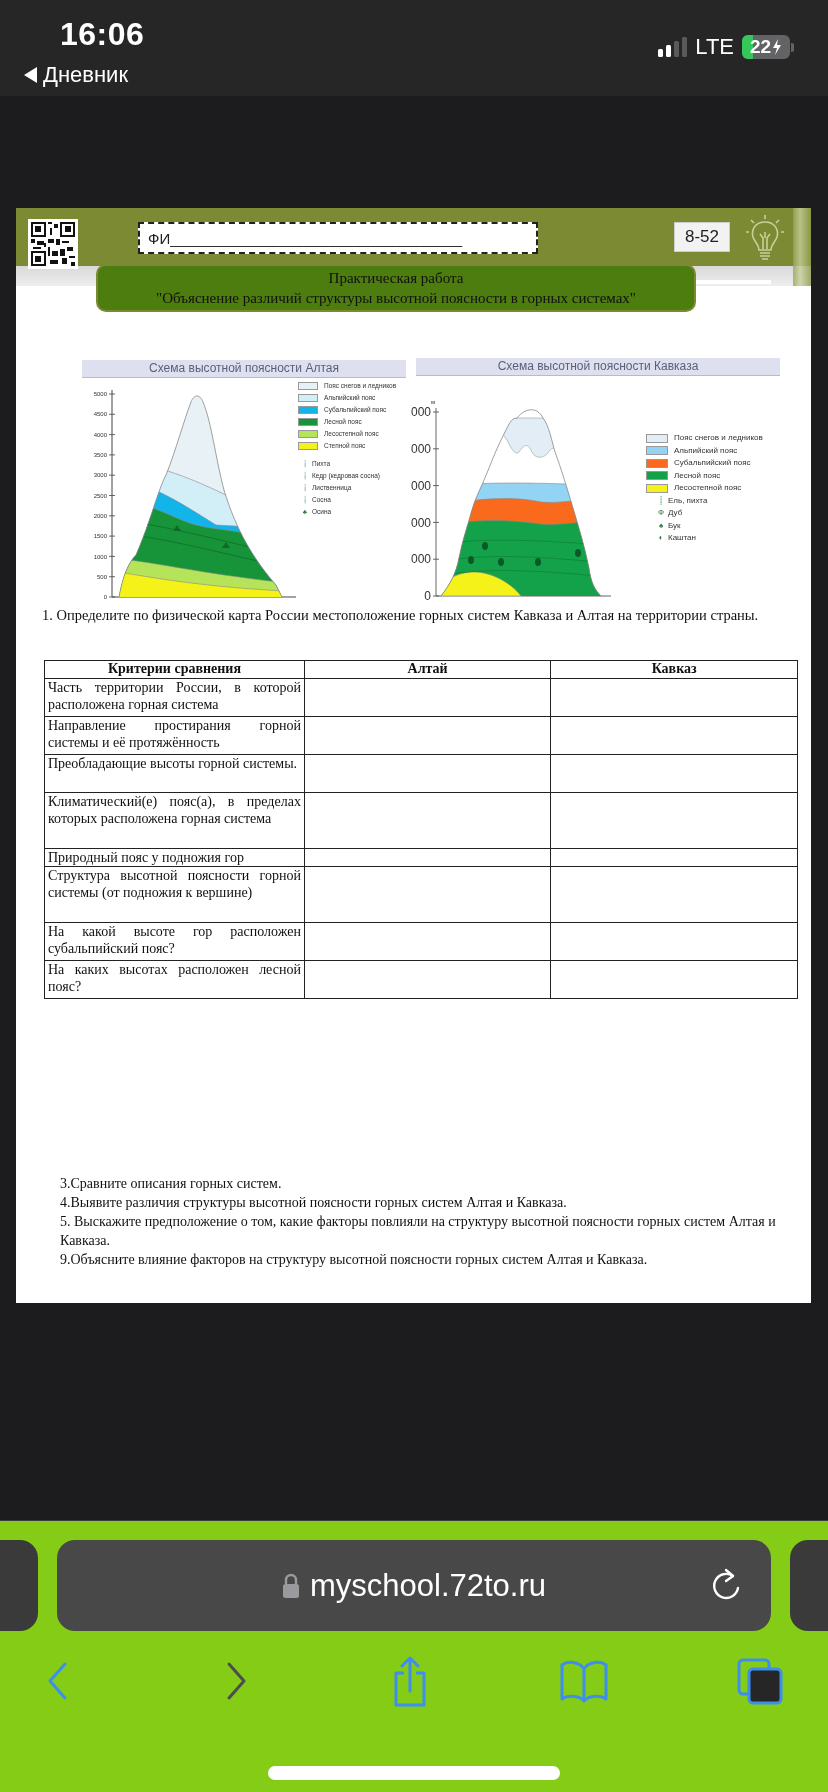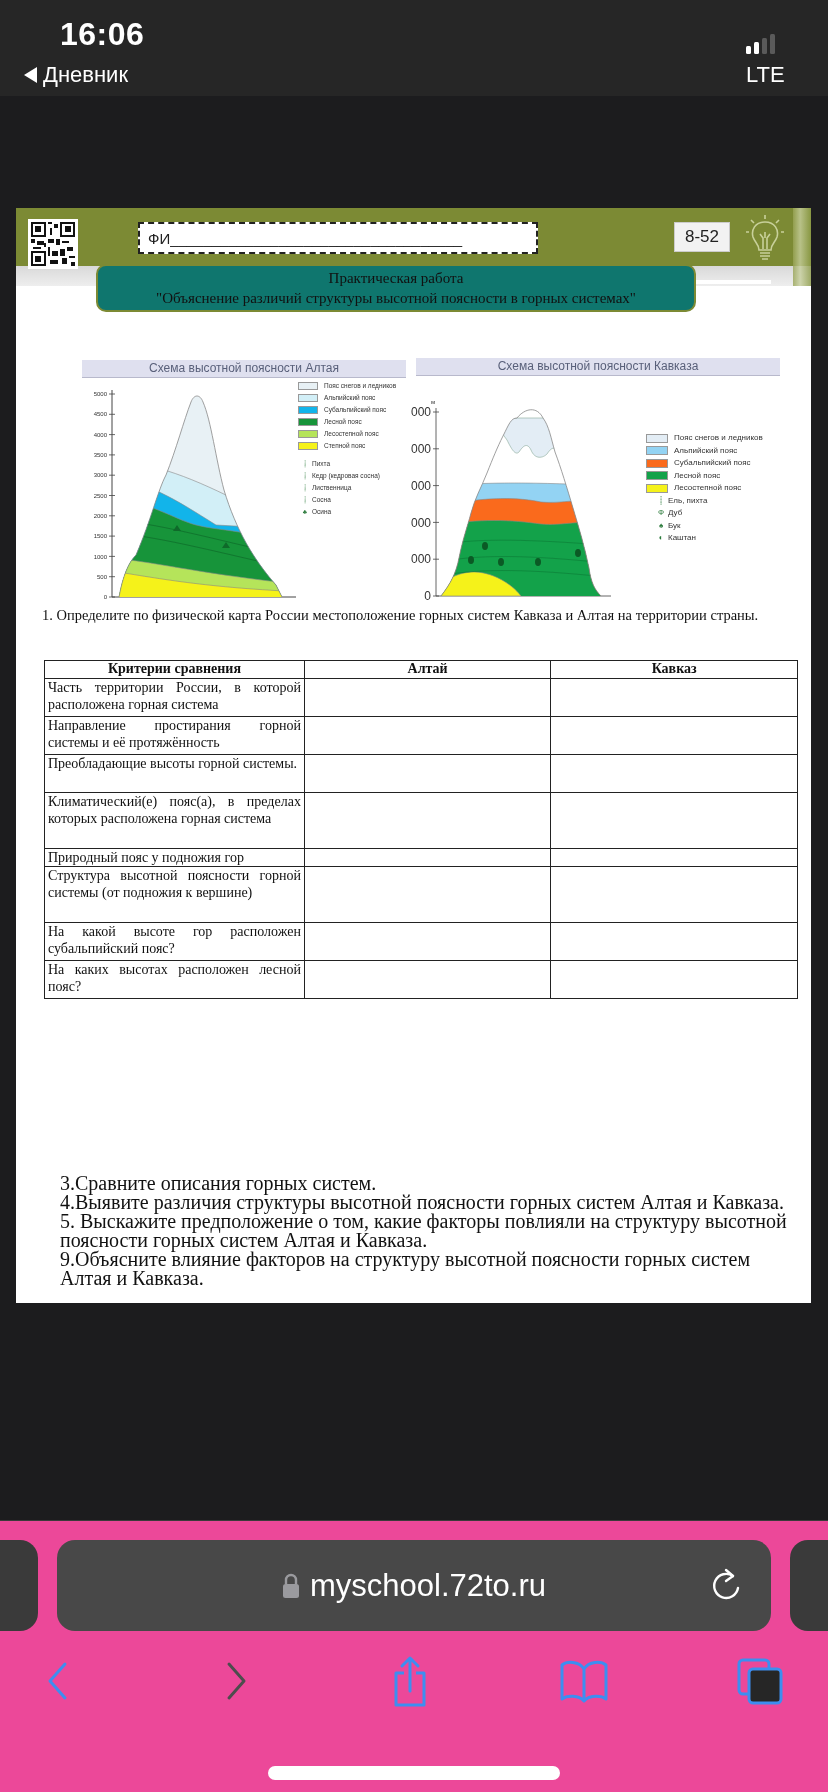--- a/index.html
+++ b/index.html
@@ -4,21 +4,21 @@
 <style>
   * { box-sizing: border-box; margin: 0; padding: 0; }
   html, body { width: 828px; height: 1792px; background: #1c1c1e; overflow: hidden; }
   body { position: relative; font-family: "Liberation Sans", sans-serif; color: #fff; }
 
   
   .statusbar { position: absolute; left: 0; top: 0; width: 828px; height: 96px; background: #262626; }
   .time { position: absolute; left: 60px; top: 16px; font-size: 32px; font-weight: 600; letter-spacing: 0.5px; }
   .back-app { position: absolute; left: 24px; top: 62px; font-size: 22px; display: flex; align-items: center; gap: 6px; }
   .back-app .tri { width: 0; height: 0; border-top: 8px solid transparent; border-bottom: 8px solid transparent; border-right: 13px solid #fff; }
-  .status-right { position: absolute; right: 34px; top: 34px; display: flex; gap: 8px; flex-direction: column; }
+  .status-right { position: absolute; right: 34px; top: 34px; display: flex; align-items: center; gap: 8px; }
   .signal { display: flex; align-items: flex-end; gap: 3px; height: 20px; }
   .signal span { width: 5px; border-radius: 1.5px; background: #fff; }
   .signal span.off { background: #5a5a5a; }
   .lte { font-size: 22px; font-weight: 500; }
   .battery { position: relative; width: 48px; height: 24px; border-radius: 6px; background: #636366; overflow: hidden; display: flex; align-items: center; justify-content: center; }
   .battery .fill { position: absolute; left: 0; top: 0; bottom: 0; width: 22%; background: #34c759; }
   .battery .lbl { position: relative; font-size: 19px; font-weight: 700; color: #fff; }
   .battery-cap { width: 3px; height: 9px; background: #636366; border-radius: 0 2px 2px 0; margin-left: -7px; }
 
   
@@ -28,21 +28,21 @@
   .doc-header { position: absolute; left: 0; top: 0; width: 795px; height: 58px; background: #7c8a34; }
   .doc-header-stripe { position: absolute; left: 0; top: 58px; width: 795px; height: 20px; background: linear-gradient(#d9d9d9, #eeeeee); }
   .doc-header-line { position: absolute; left: 580px; top: 72px; width: 175px; height: 4px; background: #fff; }
   .qr { position: absolute; left: 12px; top: 11px; width: 50px; height: 50px; background: #fff; padding: 3px; }
   .qr svg { width: 44px; height: 44px; }
   .fio { position: absolute; left: 122px; top: 14px; width: 400px; height: 32px; border: 2px dashed #222; background: #fff; font-family: "Liberation Sans", sans-serif; font-size: 15px; padding: 6px 8px; color: #222; }
   .code-badge { position: absolute; left: 658px; top: 14px; width: 56px; height: 30px; background: #f2f2f2; border: 1px solid #ccc; font-family: "Liberation Sans", sans-serif; font-size: 17px; color: #222; display: flex; align-items: center; justify-content: center; }
   .bulb { position: absolute; left: 727px; top: 4px; width: 44px; height: 50px; }
   .edge-strip { position: absolute; right: 0; top: 0; width: 18px; height: 78px; background: linear-gradient(90deg, #97a354, #c7cf9d 40%, #8b9a45); opacity: .8; }
 
-  .title-box { position: absolute; left: 80px; top: 56px; width: 600px; height: 48px; border: 2px solid #7c8a34; border-radius: 10px; background: #0f766e; text-align: center; font-size: 15px; line-height: 20px; padding-top: 2px; }
+  .title-box { position: absolute; left: 80px; top: 56px; width: 600px; height: 48px; border: 2px solid #7c8a34; border-radius: 10px; background: #4d7c0f; text-align: center; font-size: 15px; line-height: 20px; padding-top: 2px; }
   .goal-box { position: absolute; left: 26px; top: 113px; width: 738px; height: 30px; border: 1.5px solid #7c8a34; font-size: 14px; padding: 6px 10px; }
   .goal-box .lbl { color: #4a6b1a; font-weight: bold; font-style: italic; }
 
   
   .scheme-title { position: absolute; height: 18px; background: #dfe0ef; border-bottom: 1px solid #b8b9cc; color: #59607a; font-family: "Liberation Sans", sans-serif; font-size: 12px; text-align: center; line-height: 17px; }
   .scheme { position: absolute; font-family: "Liberation Sans", sans-serif; }
   .scheme svg { position: absolute; left: 0; top: 0; }
   .axis-label { font-size: 6px; fill: #333; }
   .axis-label-lg { font-size: 12px; fill: #333; }
   .legend { position: absolute; font-family: "Liberation Sans", sans-serif; color: #333; }
@@ -50,24 +50,24 @@
   .legend .sw { border: 1px solid #999; display: inline-block; flex: none; }
   .legend .tree { display: inline-block; text-align: center; color: #2a7a3a; flex: none; }
 
   
   .tasks { position: absolute; left: 26px; top: 398px; width: 760px; font-size: 14.5px; line-height: 18px; }
   table.cmp { position: absolute; left: 28px; top: 452px; width: 754px; border-collapse: collapse; font-size: 14px; line-height: 17px; }
   table.cmp th, table.cmp td { border: 1.5px solid #222; vertical-align: top; }
   table.cmp th { font-weight: bold; text-align: center; height: 18px; line-height: 16px; }
   table.cmp td.crit { width: 268px; padding: 0 3px; text-align: justify; }
   table.cmp td.col { width: 258px; }
-  .after { position: absolute; left: 44px; top: 966px; width: 730px; font-size: 20px; line-height: 19px; }
+  .after { position: absolute; left: 44px; top: 966px; width: 730px; font-size: 14px; line-height: 19px; }
 
   
-  .toolbar { position: absolute; left: 0; top: 1520px; width: 828px; height: 272px; background: #ec4899; border-top: 1px solid #3a3a3a; }
+  .toolbar { position: absolute; left: 0; top: 1520px; width: 828px; height: 272px; background: #84cc16; border-top: 1px solid #3a3a3a; }
   .side-tab { position: absolute; top: 19px; height: 91px; width: 60px; background: #3a3a3a; border-radius: 18px; }
   .urlbar { position: absolute; left: 57px; top: 19px; width: 714px; height: 91px; background: #484848; border-radius: 18px; display: flex; align-items: center; justify-content: center; }
   .url { font-size: 31px; color: #fff; display: flex; align-items: center; gap: 10px; }
   .lock { width: 18px; height: 26px; position: relative; }
   .reload { position: absolute; right: 24px; top: 26px; width: 40px; height: 40px; }
   .navbtn { position: absolute; top: 130px; width: 60px; height: 60px; display: flex; align-items: center; justify-content: center; }
   .home-ind { position: absolute; left: 268px; top: 1766px; width: 292px; height: 14px; background: #fff; border-radius: 8px; }
 </style>
 </head>
 <body>

